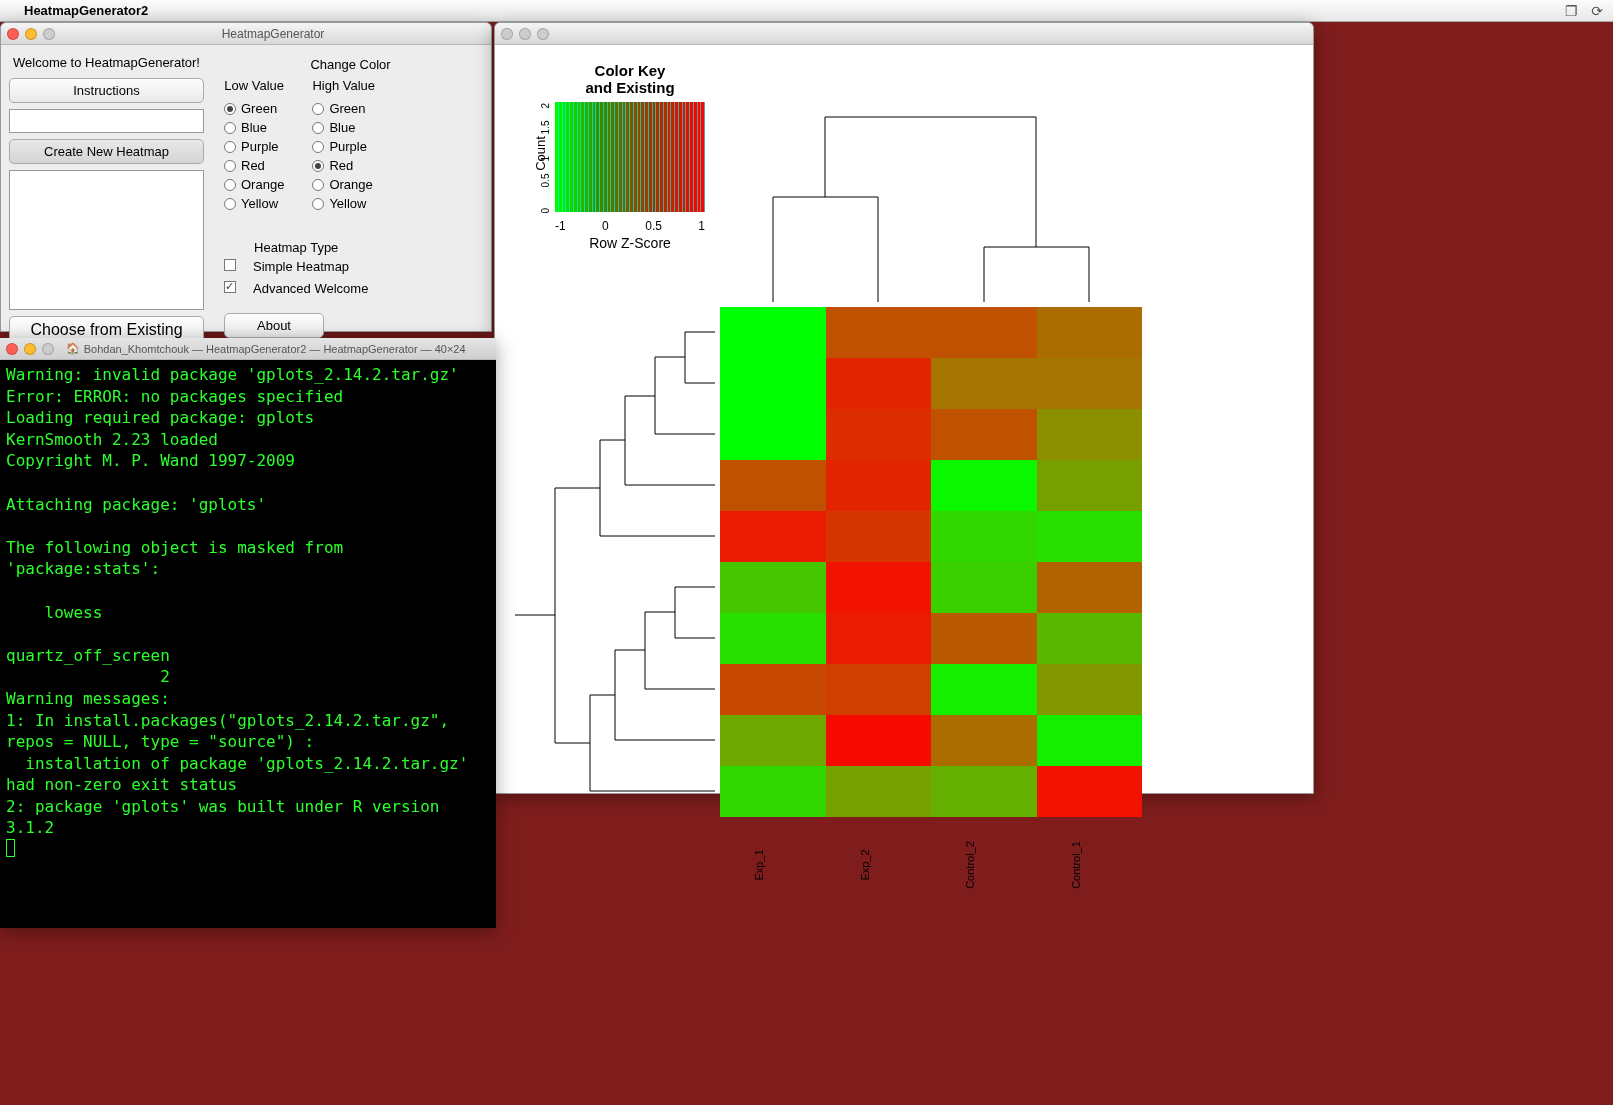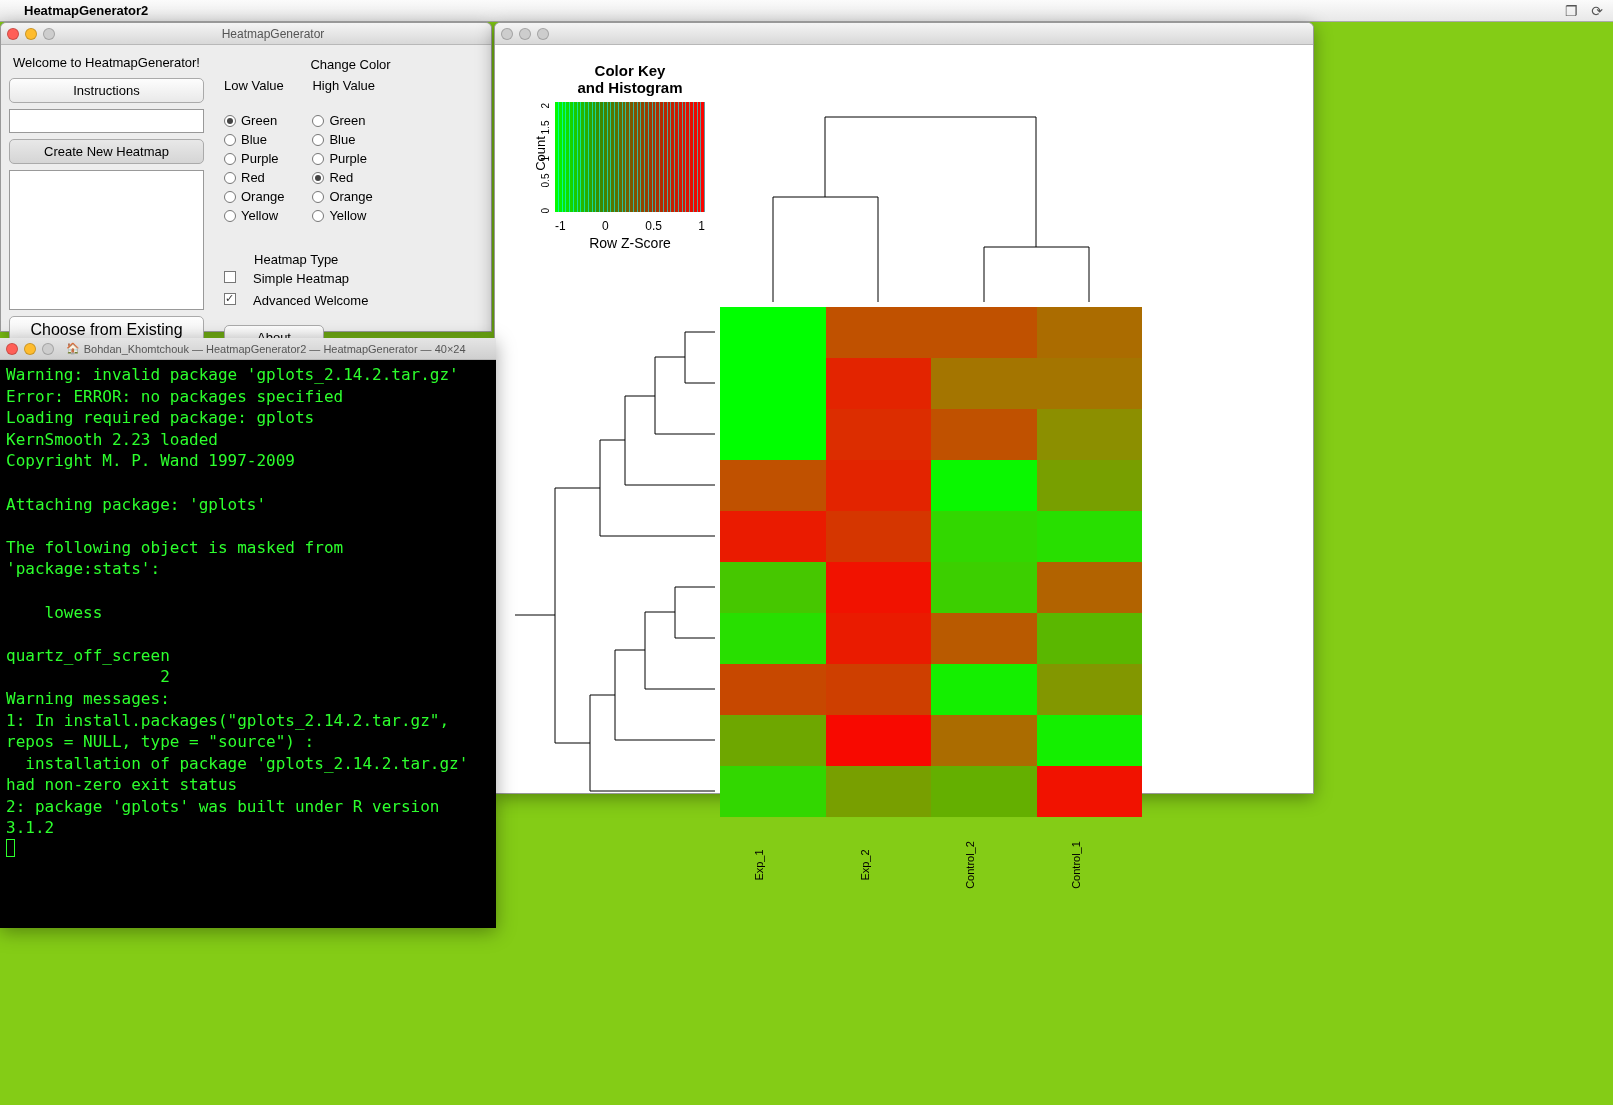--- a/index.html
+++ b/index.html
@@ -21,21 +21,21 @@
   font-size: 13px;
 }
 .menubar .apple { font-size: 15px; margin-right: 14px; }
 .menubar .appname { font-weight: bold; }
 .menubar .spacer { flex: 1; }
 .menubar .right-icons span { margin-left: 10px; font-size: 14px; color:#555; }
 .desktop {
   position: relative;
   width: 1613px;
   height: 1083px;
-  background: #84cc16;
+  background: #7f1d1d;
 }
 .window {
   position: absolute;
   background: #ededed;
   border: 1px solid #999;
   border-radius: 6px 6px 0 0;
   box-shadow: 0 4px 18px rgba(0,0,0,.35);
 }
 .titlebar {
   height: 22px;
@@ -86,21 +86,21 @@
 .listbox {
   width: 100%;
   height: 140px;
   border: 1px solid #999;
   background: #fff;
 }
 .right-col { flex:1; padding: 4px 6px; }
 .section-label { text-align:center; margin-bottom:6px; }
 .radio-cols { display:flex; gap: 28px; margin-bottom:12px; }
 .radio-col { display:flex; flex-direction:column; gap:4px; }
-.radio-col .hdr { text-align:left; margin-bottom:16px; }
+.radio-col .hdr { text-align:center; margin-bottom:4px; }
 .radio-item { display:flex; align-items:center; gap:5px; cursor:pointer; }
 .radiobox {
   width:12px; height:12px; border-radius:50%;
   border:1px solid #777; background:#fff; position:relative;
 }
 .radiobox.checked::after {
   content:""; position:absolute; width:6px; height:6px; background:#444;
   border-radius:50%; top:2px; left:2px;
 }
 .check-item { display:flex; align-items:flex-start; gap:17px; cursor:pointer; margin-bottom:3px;}
@@ -283,21 +283,21 @@
     <div class="titlebar">
       <span class="tb-btn"></span>
       <span class="tb-btn"></span>
       <span class="tb-btn"></span>
       <span class="title"></span>
     </div>
     <div class="plot-canvas">
 
       <div class="colorkey">
         <div class="ck-title">Color Key</div>
-        <div class="ck-title">and Histogram</div>
+        <div class="ck-title">and Existing</div>
         <div style="position:relative; display:inline-block;">
           <span class="ck-ylabel">Count</span>
           <div class="ck-ticks-y" id="ck-yticks">
               <span style="transform: rotate(-90deg); font-size: 10px;">0</span>
               <span style="transform: rotate(-90deg); font-size: 10px;">0.5</span>
               <span style="transform: rotate(-90deg); font-size: 10px;">1</span>
               <span style="transform: rotate(-90deg); font-size: 10px;">1.5</span>
               <span style="transform: rotate(-90deg); font-size: 10px;">2</span>
             </div>
           <div class="ck-grad">

